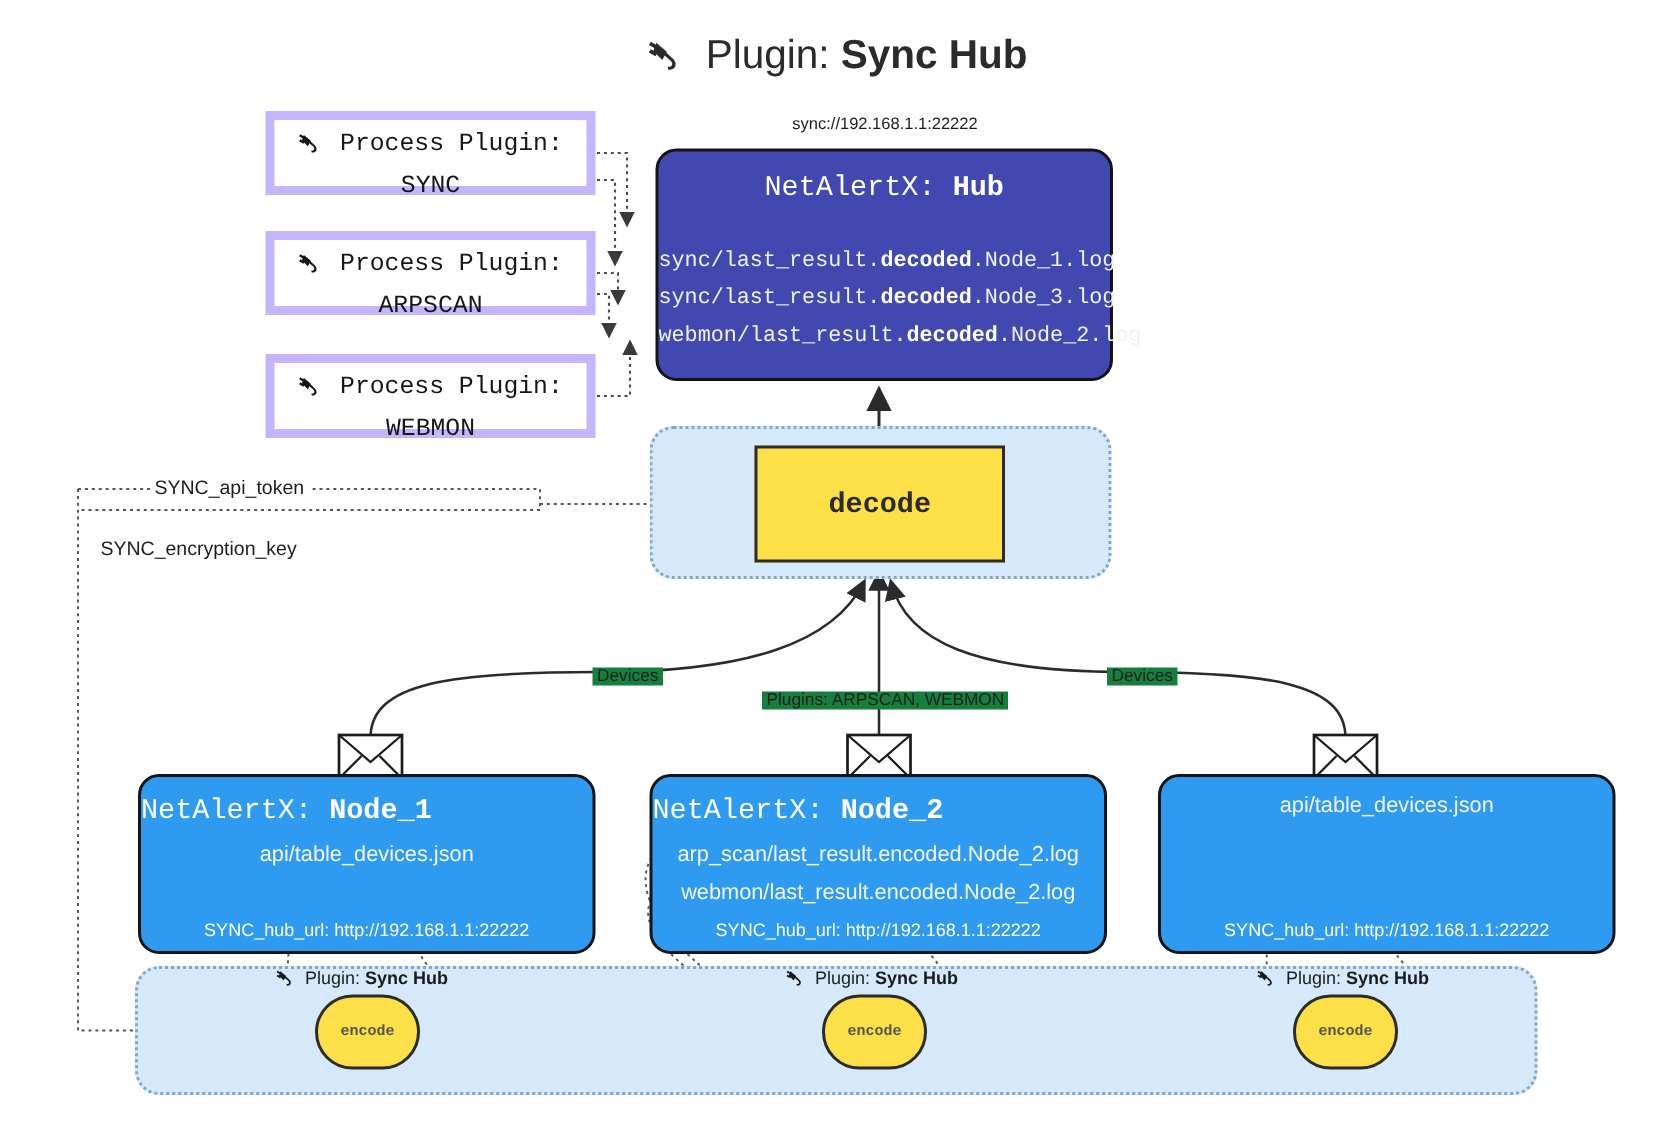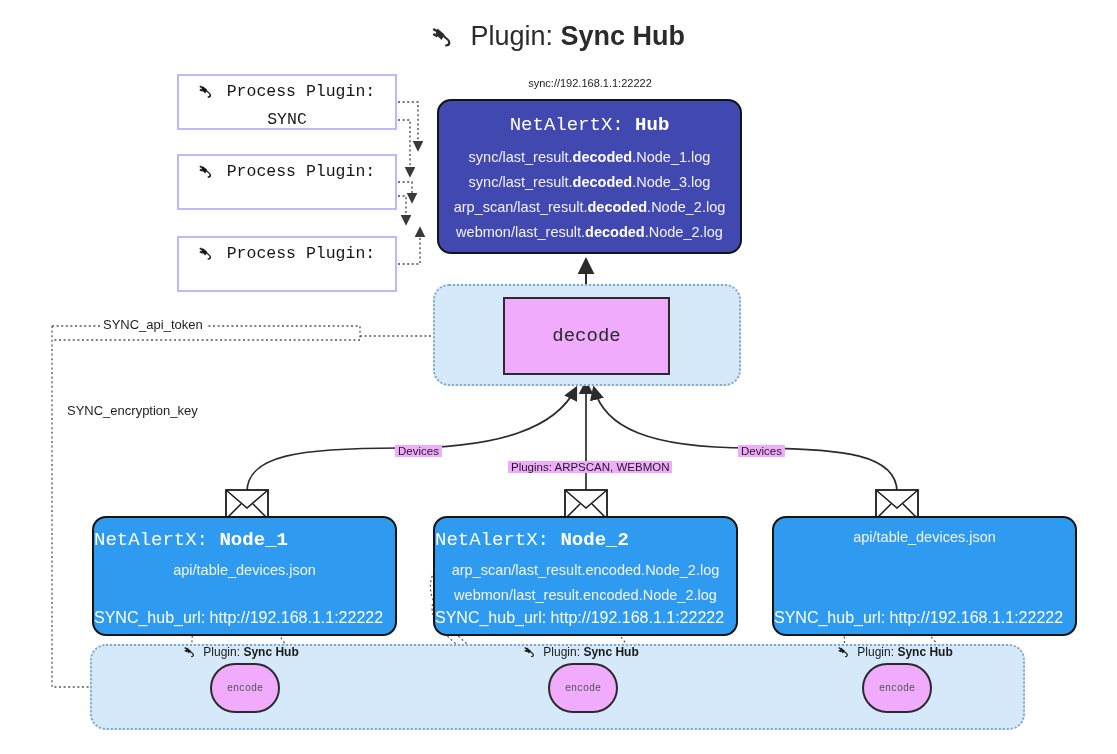--- a/index.html
+++ b/index.html
@@ -41,21 +41,21 @@
   }
   #title .plug { margin-right: 5px; vertical-align: -3px; }
   #title .strong { font-weight: bold; }
 
   
   .proc-box {
     position: absolute;
     width: 220px;
     height: 56px;
     background: #ffffff;
-    border: 2px solid #c4b5fd;
+    border: 6px solid #c4b5fd;
     box-sizing: border-box;
     text-align: center;
     font-family: "Liberation Mono", "DejaVu Sans Mono", monospace;
     font-size: 16.5px;
     line-height: 25px;
     color: #161616;
     padding-top: 3px;
   }
   .proc-box .l1 { white-space: nowrap; }
   .proc-box .l1 .plug { vertical-align: -3px; margin-right: 1px; }
@@ -83,21 +83,21 @@
     color: #ffffff;
   }
   #hub .hub-title {
     font-family: "Liberation Mono", "DejaVu Sans Mono", monospace;
     font-size: 19px;
     text-align: center;
     margin-top: 13px;
     white-space: nowrap;
   }
   #hub .hub-title b { font-weight: bold; text-align: center; }
-  #hub .loglist { margin-top: 9px; }
+  #hub .loglist { margin-top: 26px; font-family: Liberation Mono, monospace; }
   #hub .logline {
     font-size: 14.5px;
     line-height: 25px;
     text-align: center;
     white-space: nowrap;
     color: #f2f2f2;
   }
   #hub .logline b { font-weight: bold; color:#ffffff; }
 
   
@@ -107,27 +107,28 @@
     border: 2px dotted #7fa8c9;
     border-radius: 16px;
     box-sizing: border-box;
   }
   #decode-band { left: 433px; top: 284px; width: 308px; height: 102px; }
   #bottom-band { left: 90px; top: 644px; width: 935px; height: 86px; }
 
   
   .white-box {
     position: absolute;
-    background: #f0abfc;
+    background: #fde047;
     border: 2px solid #2b2b2b;
     box-sizing: border-box;
     display: flex;
     align-items: center;
     justify-content: center;
     color: #2b2b2b;
+    font-weight: bold;
   }
   #decode-box {
     left: 503px; top: 297px; width: 167px; height: 78px;
     font-family: "Liberation Mono", "DejaVu Sans Mono", monospace;
     font-size: 19px;
   }
   .encode-box {
     top: 663px; width: 70px; height: 50px;
     font-family: "Liberation Mono", "DejaVu Sans Mono", monospace;
     font-size: 10px;
@@ -159,42 +160,42 @@
     font-size: 14.5px;
     line-height: 25px;
     text-align: center;
     white-space: nowrap;
     color: #f4f4f4;
   }
   .node .node-foot {
     position: absolute;
     left: 0; right: 0;
     bottom: 7px;
-    text-align: left;
-    font-size: 16px;
+    text-align: center;
+    font-size: 12px;
     color: #ffffff;
     white-space: nowrap;
   }
 
   
   .plugin-caption {
     position: absolute;
     top: 645px;
     font-size: 12px;
     color: #1b1b1b;
     white-space: nowrap;
   }
   .plugin-caption .plug { vertical-align: -2px; margin-right: 2px; }
   .plugin-caption b { font-weight: bold; }
 
   .edge-label {
     position: absolute;
     font-size: 11.5px;
     color: #1d1d1d;
-    background: #f0abfc;
+    background: #15803d;
     padding: 0 3px;
     white-space: nowrap;
   }
   .token-label {
     position: absolute;
     font-size: 13px;
     color: #1d1d1d;
     background: #ffffff;
     padding: 0 3px;
     white-space: nowrap;
@@ -315,56 +316,57 @@
         <svg width="17" height="15" viewBox="0 0 26 22" aria-hidden="true">
           <g fill="#161616">
             <rect x="1" y="3" width="5" height="2.4" transform="rotate(30 3.5 4)"></rect>
             <rect x="1" y="8" width="5" height="2.4" transform="rotate(30 3.5 9)"></rect>
             <path d="M5.5,2.5 L12.5,8.5 L9.5,14 L3.5,8 Z"></path>
             <path d="M10,7 L17,13.5 C20,17 18,21 13.5,20.5 L13,18.5 C16,19 17,16.5 15.3,14.6 L8.4,8.7 Z"></path>
           </g>
         </svg>
       </span><span>Process Plugin:</span>
     </div>
+    <div>ARPSCAN</div>
   </div>
 
   <div class="proc-box" style="left:177px; top:236px;">
     <div class="l1">
       <span class="plug">
         <svg width="17" height="15" viewBox="0 0 26 22" aria-hidden="true">
           <g fill="#161616">
             <rect x="1" y="3" width="5" height="2.4" transform="rotate(30 3.5 4)"></rect>
             <rect x="1" y="8" width="5" height="2.4" transform="rotate(30 3.5 9)"></rect>
             <path d="M5.5,2.5 L12.5,8.5 L9.5,14 L3.5,8 Z"></path>
             <path d="M10,7 L17,13.5 C20,17 18,21 13.5,20.5 L13,18.5 C16,19 17,16.5 15.3,14.6 L8.4,8.7 Z"></path>
           </g>
         </svg>
       </span><span>Process Plugin:</span>
     </div>
+    <div>WEBMON</div>
   </div>
 
   <div id="hub-url">sync://192.168.1.1:22222</div>
 
   <div id="hub">
     <div class="hub-title">
       <span>NetAlertX: </span><b>Hub</b>
     </div>
     <div class="loglist">
       <div class="logline"><span>sync/last_result.</span><b>decoded</b><span>.Node_1.log</span></div>
       <div class="logline"><span>sync/last_result.</span><b>decoded</b><span>.Node_3.log</span></div>
-      <div class="logline"><span>arp_scan/last_result.</span><b>decoded</b><span>.Node_2.log</span></div>
       <div class="logline"><span>webmon/last_result.</span><b>decoded</b><span>.Node_2.log</span></div>
     </div>
   </div>
 
   <div class="band" id="decode-band"></div>
   <div class="white-box" id="decode-box">decode</div>
 
   <div class="token-label" style="left:100px; top:317px;">SYNC_api_token</div>
-  <div class="token-label" style="left:64px; top:358px;margin-top:45px;">SYNC_encryption_key</div>
+  <div class="token-label" style="left:64px; top:358px;">SYNC_encryption_key</div>
 
   <div class="edge-label" style="left:395px; top:445px;">Devices</div>
   <div class="edge-label" style="left:738px; top:445px;">Devices</div>
   <div class="edge-label" style="left:508px; top:461px;">Plugins: ARPSCAN, WEBMON</div>
 
   <div class="node" style="left:92px;">
     <div class="node-title">
       <span>NetAlertX: </span><b>Node_1</b>
     </div>
     <div class="node-lines">

